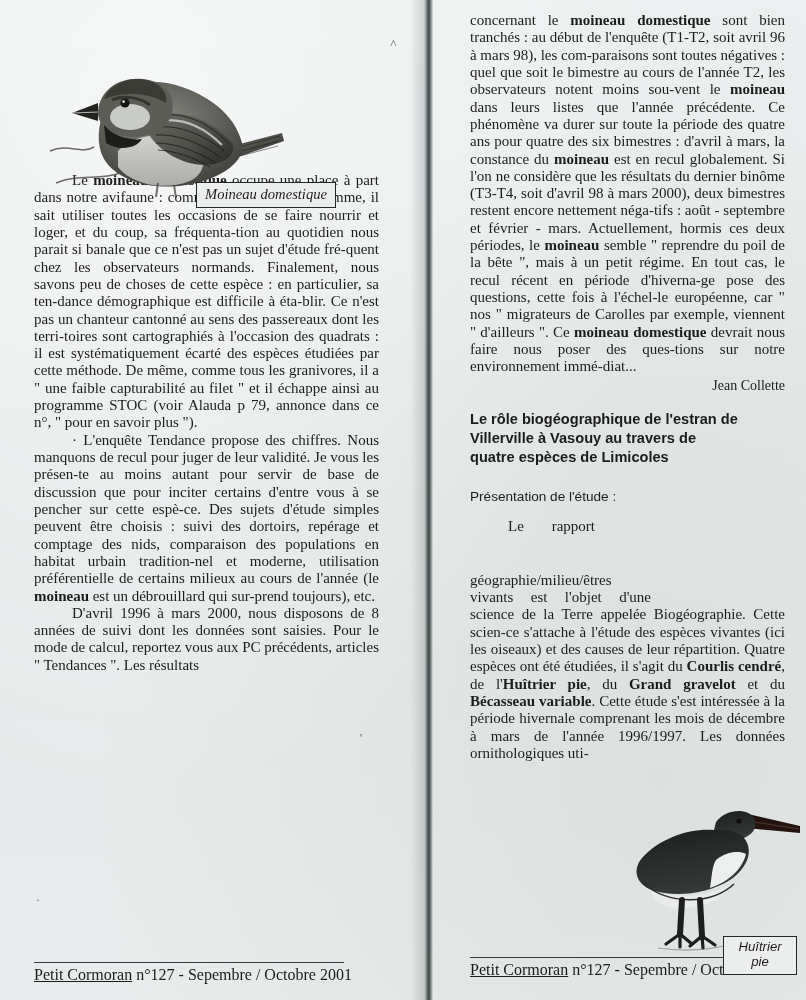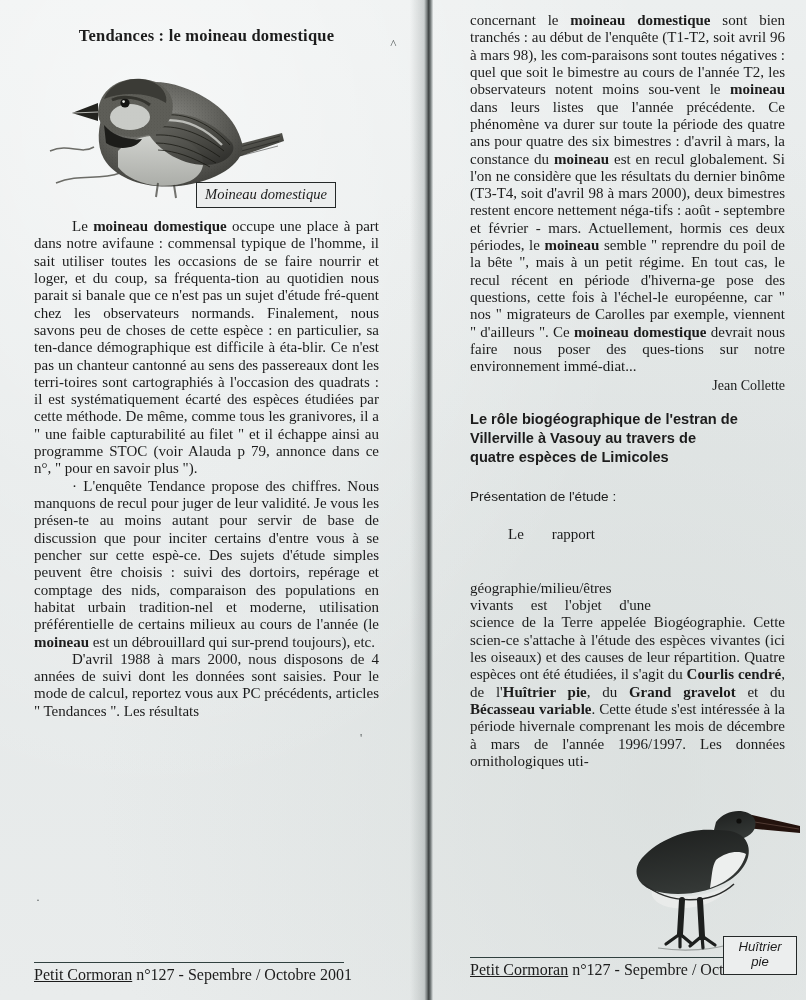--- a/index.html
+++ b/index.html
@@ -122,28 +122,27 @@
 
 <div class="paper-noise"></div>
 
 <div class="page">
 
   <div class="gutter-soft"></div>
   <div class="gutter"></div>
 
   <div class="col col-left">
 
-    <h1 class="article-title" style="margin-top:26px;">Tendances : le moineau domestique</h1>
 
     <div style="height:172px"></div>
 
     <div id="left-body">
         <p class="body"><span class="indent"></span><span>Le </span><b>moineau domestique</b><span> occupe une place à part dans notre avifaune : commensal typique de l'homme, il sait utiliser toutes les occasions de se faire nourrir et loger, et du coup, sa fréquenta-tion au quotidien nous parait si banale que ce n'est pas un sujet d'étude fré-quent chez les observateurs normands. Finalement, nous savons peu de choses de cette espèce : en particulier, sa ten-dance démographique est difficile à éta-blir. Ce n'est pas un chanteur cantonné au sens des passereaux dont les terri-toires sont cartographiés à l'occasion des quadrats : il est systématiquement écarté des espèces étudiées par cette méthode. De même, comme tous les granivores, il a " une faible capturabilité au filet " et il échappe ainsi au programme STOC (voir Alauda p 79, annonce dans ce n°, " pour en savoir plus ").</span></p>
         <p class="body"><span class="indent"></span><span>· L'enquête Tendance propose des chiffres. Nous manquons de recul pour juger de leur validité. Je vous les présen-te au moins autant pour servir de base de discussion que pour inciter certains d'entre vous à se pencher sur cette espè-ce. Des sujets d'étude simples peuvent être choisis : suivi des dortoirs, repérage et comptage des nids, comparaison des populations en habitat urbain tradition-nel et moderne, utilisation préférentielle de certains milieux au cours de l'année (le </span><b>moineau</b><span> est un débrouillard qui sur-prend toujours), etc.</span></p>
-        <p class="body"><span class="indent"></span><span>D'avril 1988 à mars 2000, nous disposons de 4 années de suivi dont les données sont saisies. Pour le mode de calcul, reportez vous aux PC précédents, articles " Tendances ". Les résultats</span></p>
+        <p class="body"><span class="indent"></span><span>D'avril 1996 à mars 2000, nous disposons de 8 années de suivi dont les données sont saisies. Pour le mode de calcul, reportez vous aux PC précédents, articles " Tendances ". Les résultats</span></p>
       </div>
 
   </div>
 
   <svg class="illus" id="sparrow-illustration" viewBox="0 0 240 150">
     <defs>
       <radialGradient id="spBody" cx="45%" cy="38%" r="72%">
         <stop offset="0%" stop-color="#8b8b86"></stop>
         <stop offset="55%" stop-color="#60605b"></stop>
         <stop offset="100%" stop-color="#3a3a36"></stop>
@@ -232,21 +231,21 @@
     <p class="signature">Jean Collette</p>
 
     <h2 class="article-title-2" style="margin-top:16px;">
       <span>Le rôle biogéographique de l'estran de</span><br>
       <span>Villerville à Vasouy au travers de</span><br>
       <span>quatre espèces de Limicoles</span>
     </h2>
 
     <h3 class="section-head" style="margin-top:21px;">Présentation de l'étude :</h3>
 
-    <div id="right-body-bottom" style="margin-top:22px;">
+    <div id="right-body-bottom" style="margin-top:14px;">
         <p class="body">
   <span class="wrap-shim" style="height:112px;width:0;"></span>
   <span class="wrap-shim" style="height:18px;width:78px;"></span>
   <span class="wrap-shim" style="height:18px;width:112px;"></span>
   <span class="wrap-shim" style="height:18px;width:140px;"></span>
   <span class="wrap-shim" style="height:18px;width:152px;"></span>
   <span class="wrap-shim" style="height:18px;width:146px;"></span>
   <span class="wrap-shim" style="height:18px;width:150px;"></span>
   <span class="wrap-shim" style="height:18px;width:126px;"></span>
   <span class="wrap-shim" style="height:18px;width:8px;"></span>

